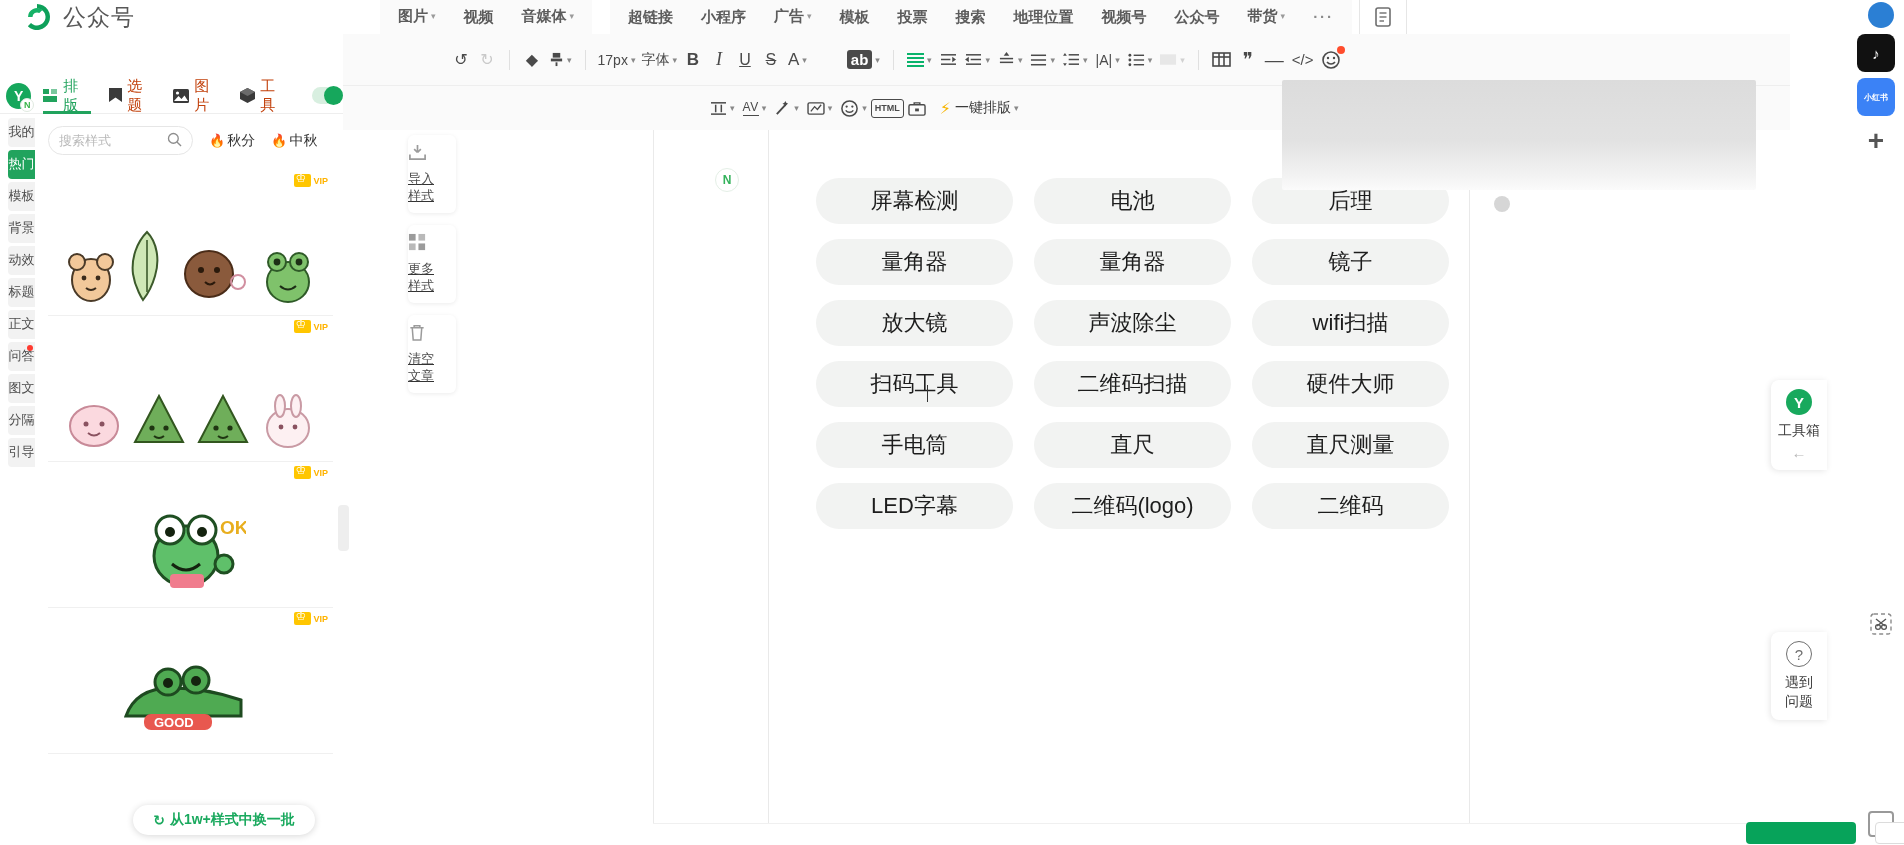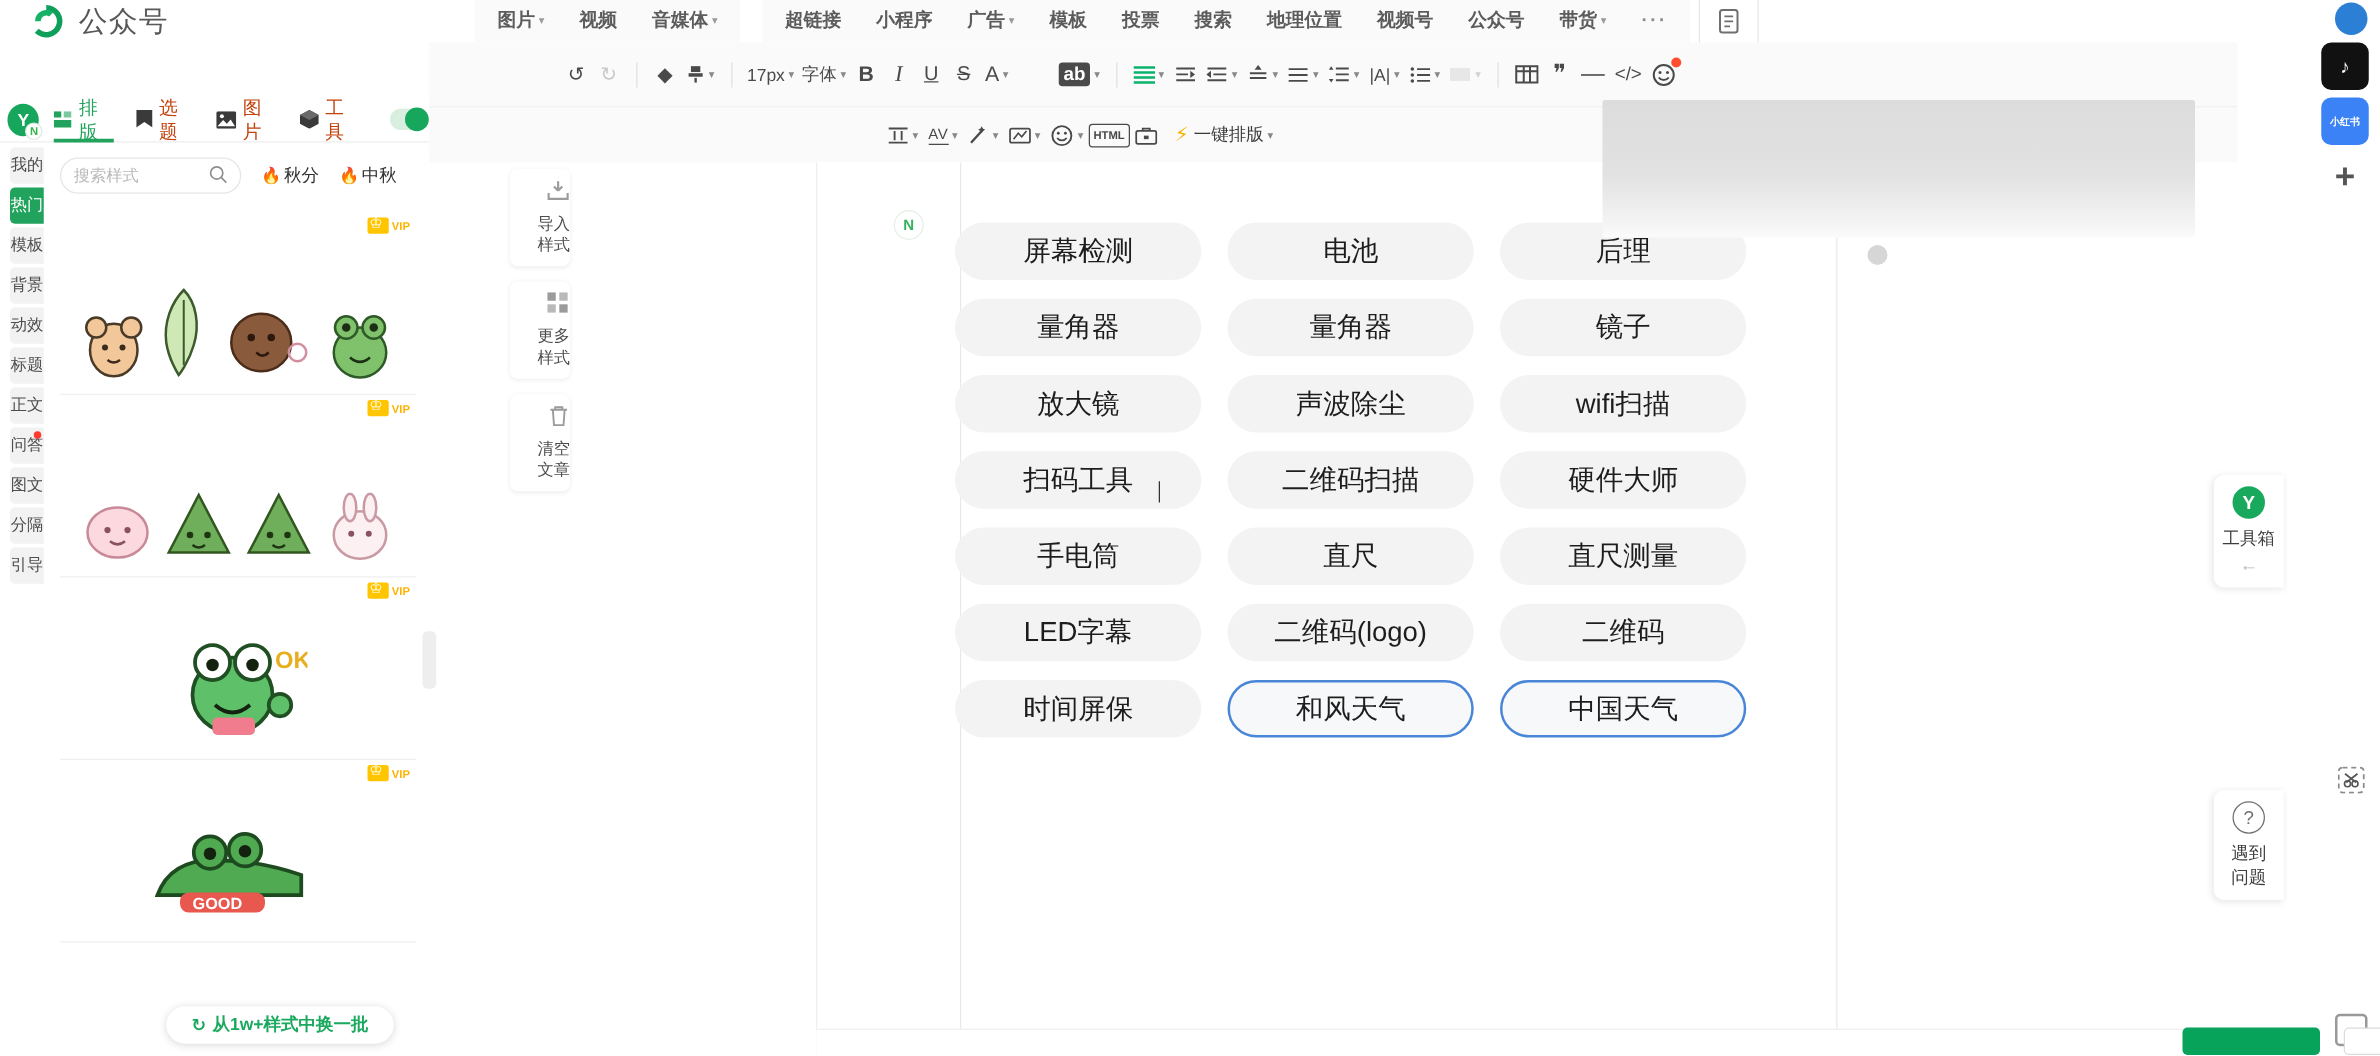--- a/index.html
+++ b/index.html
@@ -134,32 +134,32 @@
 
   .panel-handle {
     position:absolute; left:338px; top:505px; width:11px; height:46px;
     background:#eeeeee; border-radius:4px; cursor:pointer;
   }
 
   
   .mid-col { position:absolute; left:408px; top:135px; width:48px; }
   .mid-btn {
     width:48px; background:#fff; border-radius:6px; box-shadow:0 1px 4px rgba(0,0,0,.08);
-    padding:8px 0 9px; margin-bottom:12px; text-align:right; cursor:pointer;
+    padding:8px 0 9px; margin-bottom:12px; text-align:left; cursor:pointer;text-decoration:underline;
   }
   .mid-ic { font-size:17px; color:#9b9b9b; line-height:1; }
   .mid-lb { font-size:13px; color:#4d4d4d; line-height:17px; margin-top:5px; }
 
   
   .canvas-wrap { position:absolute; left:653px; top:130px; width:1137px; height:715px; background:#fff; border-left:1px solid #eaeaea; }
   .doc-strip { position:absolute; left:0; top:0; width:115px; height:715px; background:#fff; border-right:1px solid #ededed;}
   .doc-badge { position:absolute; left:715px; top:168px; width:24px; height:24px; border-radius:50%; background:#fff; border:1px solid #e4efe6; display:flex; align-items:center; justify-content:center; font-size:12px; color:#33b25b; font-weight:bold;}
   .doc-page { position:absolute; left:768px; top:130px; width:702px; height:715px; background:#fff; border-left:1px solid #e9e9e9; border-right:1px solid #e9e9e9; }
 
-  .pill-grid { position:absolute; left:764px; top:178px; width:690px;text-align:center; }
+  .pill-grid { position:absolute; left:816px; top:178px; width:690px;text-align:center; }
   .pill-row { display:flex; margin-bottom:15px; }
   .pill {
     width:197px; height:46px; border-radius:24px; background:#f2f3f2;
     display:flex; align-items:center; justify-content:center;
     font-size:22px; color:#1d1d1d; margin-right:21px;
     font-family:"Liberation Sans","DejaVu Sans",sans-serif;
   }
   .pill.outlined { background:#f7f8f9; border:2px solid #4a86d8; }
 
   .mask-overlay {
@@ -687,25 +687,20 @@
     <div class="pill-row">
       <div class="pill">手电筒</div>
       <div class="pill">直尺</div>
       <div class="pill">直尺测量</div>
     </div>
     <div class="pill-row">
       <div class="pill">LED字幕</div>
       <div class="pill">二维码(logo)</div>
       <div class="pill">二维码</div>
     </div>
-    <div class="pill-row">
-      <div class="pill">时间屏保</div>
-      <div class="pill outlined">和风天气</div>
-      <div class="pill outlined">中国天气</div>
-    </div>
   </div>
 
   <div class="tcursor"></div>
 
   <div class="mask-overlay"></div>
   <div class="mask-knob"></div>
 
   <div class="rrail-card rrail-toolbox">
     <div class="rr-circle">Y</div>
     <div class="rr-label">

